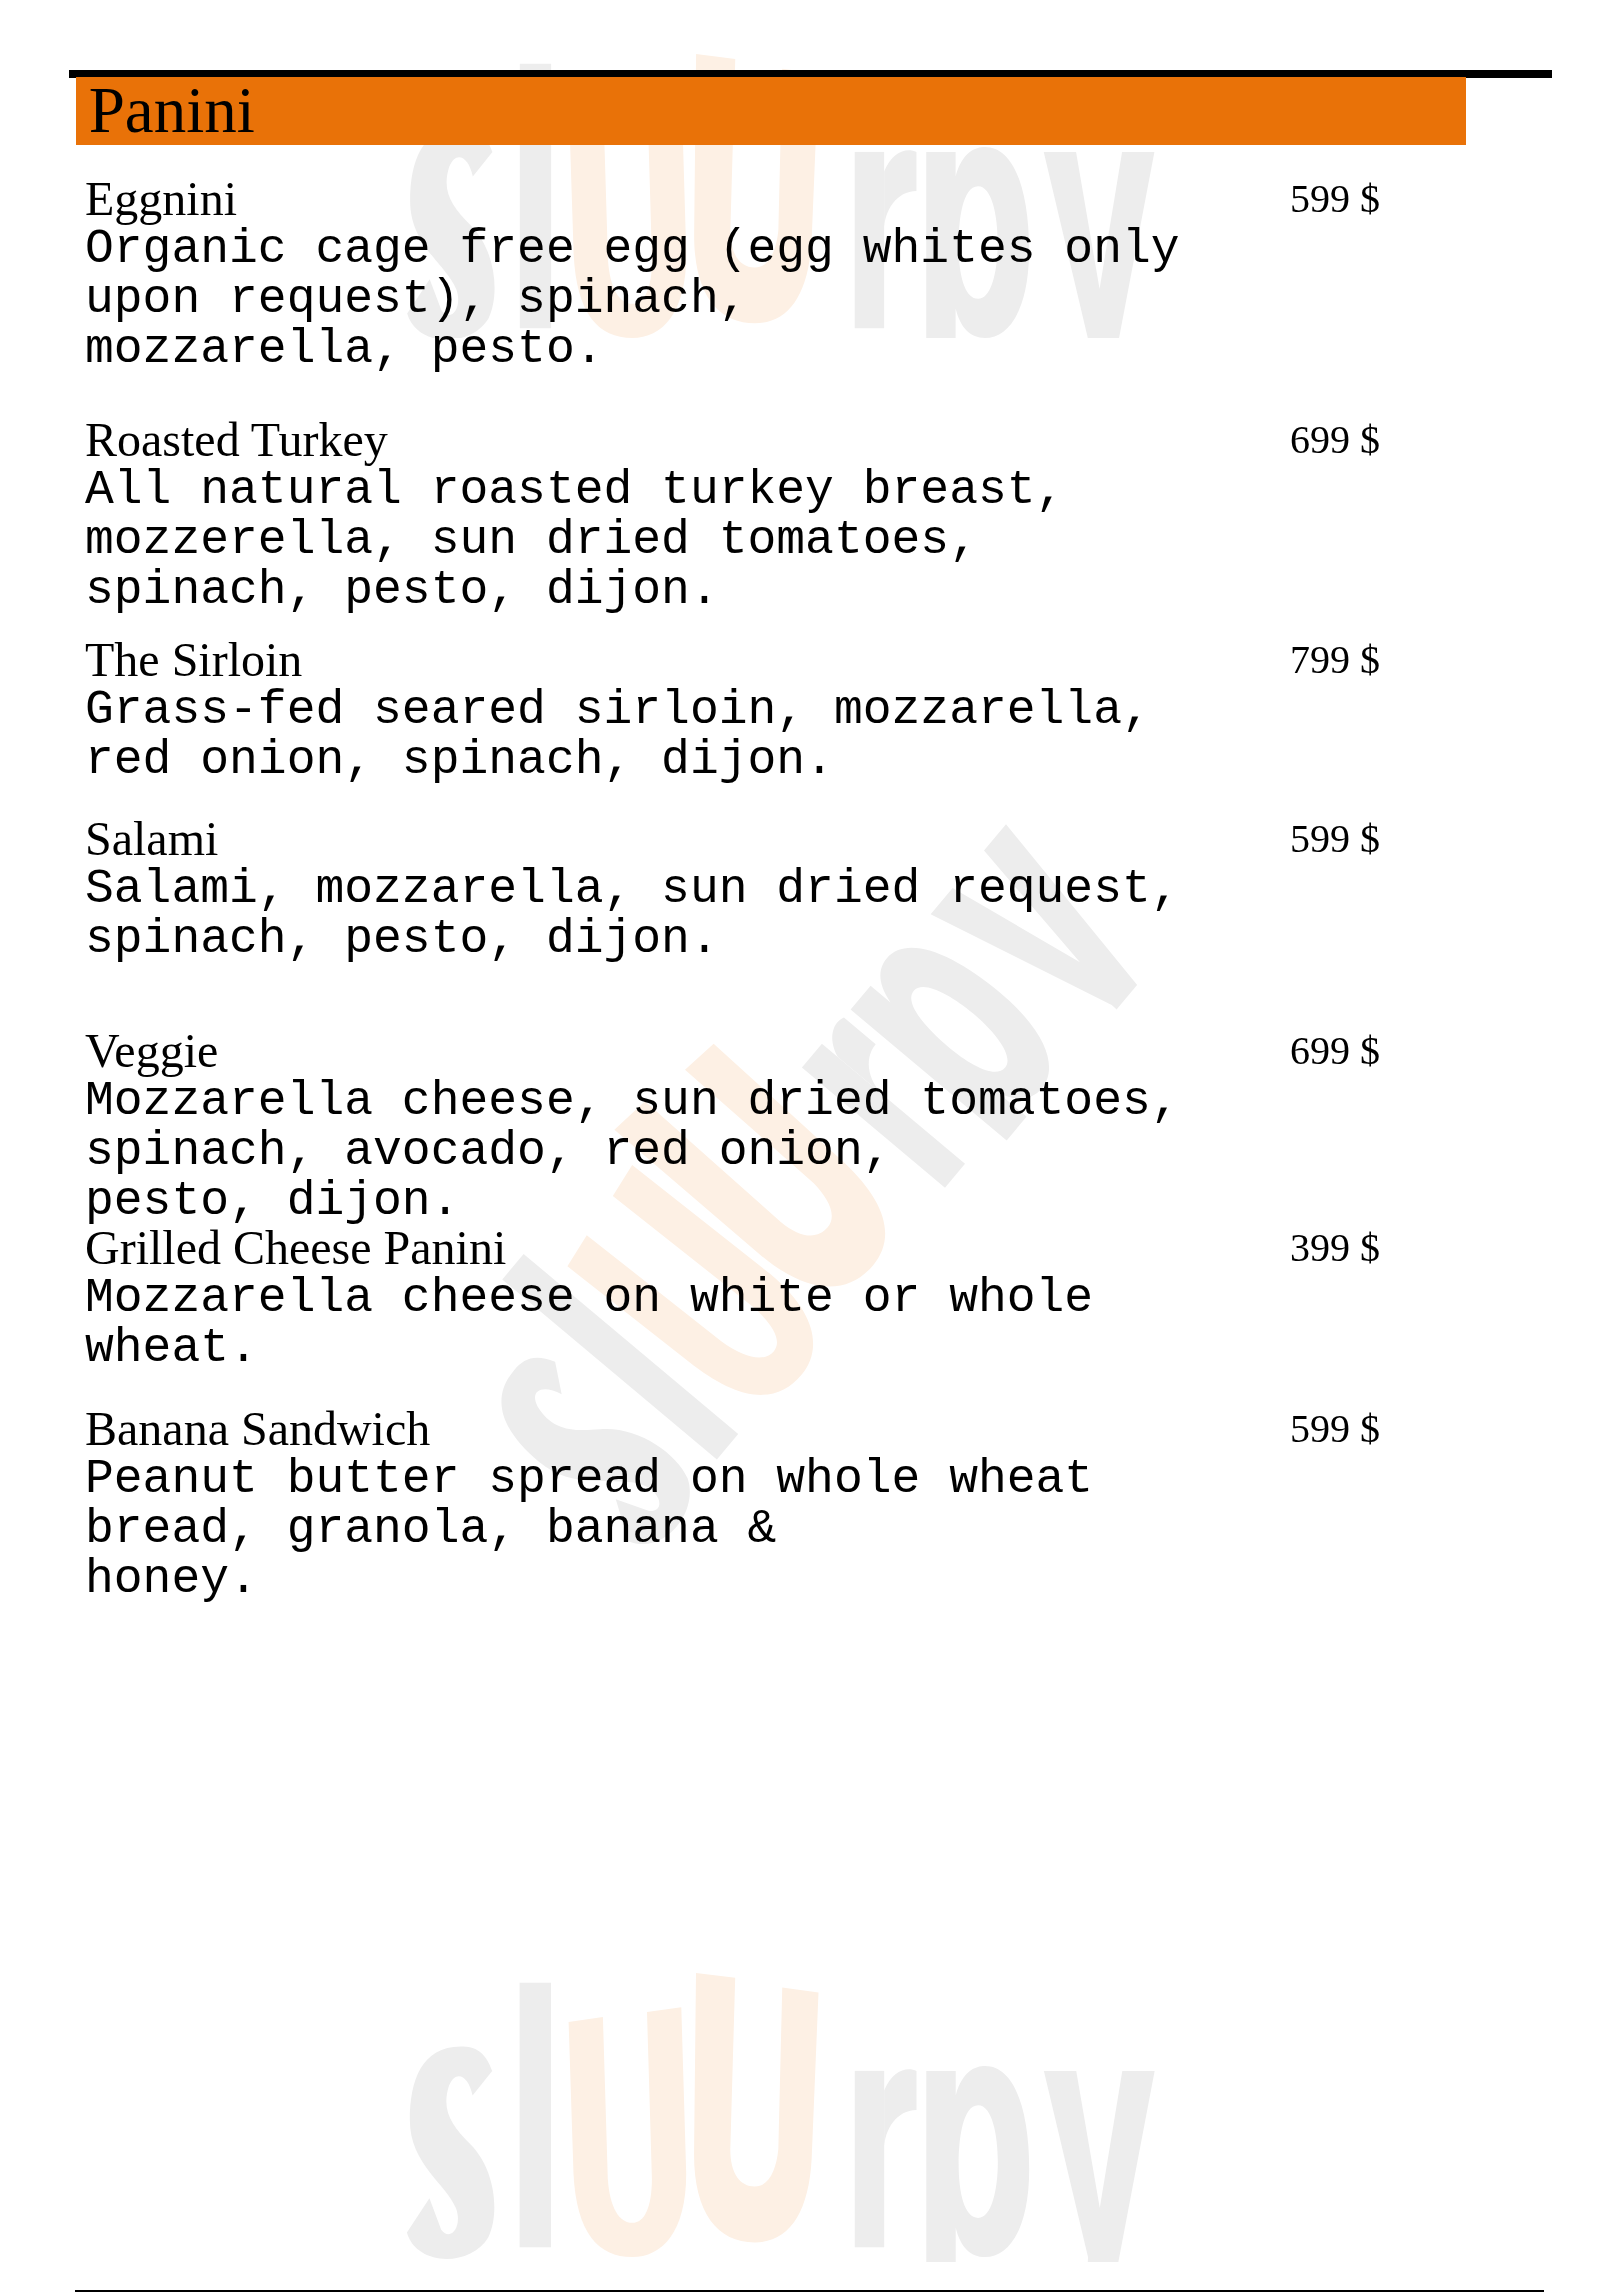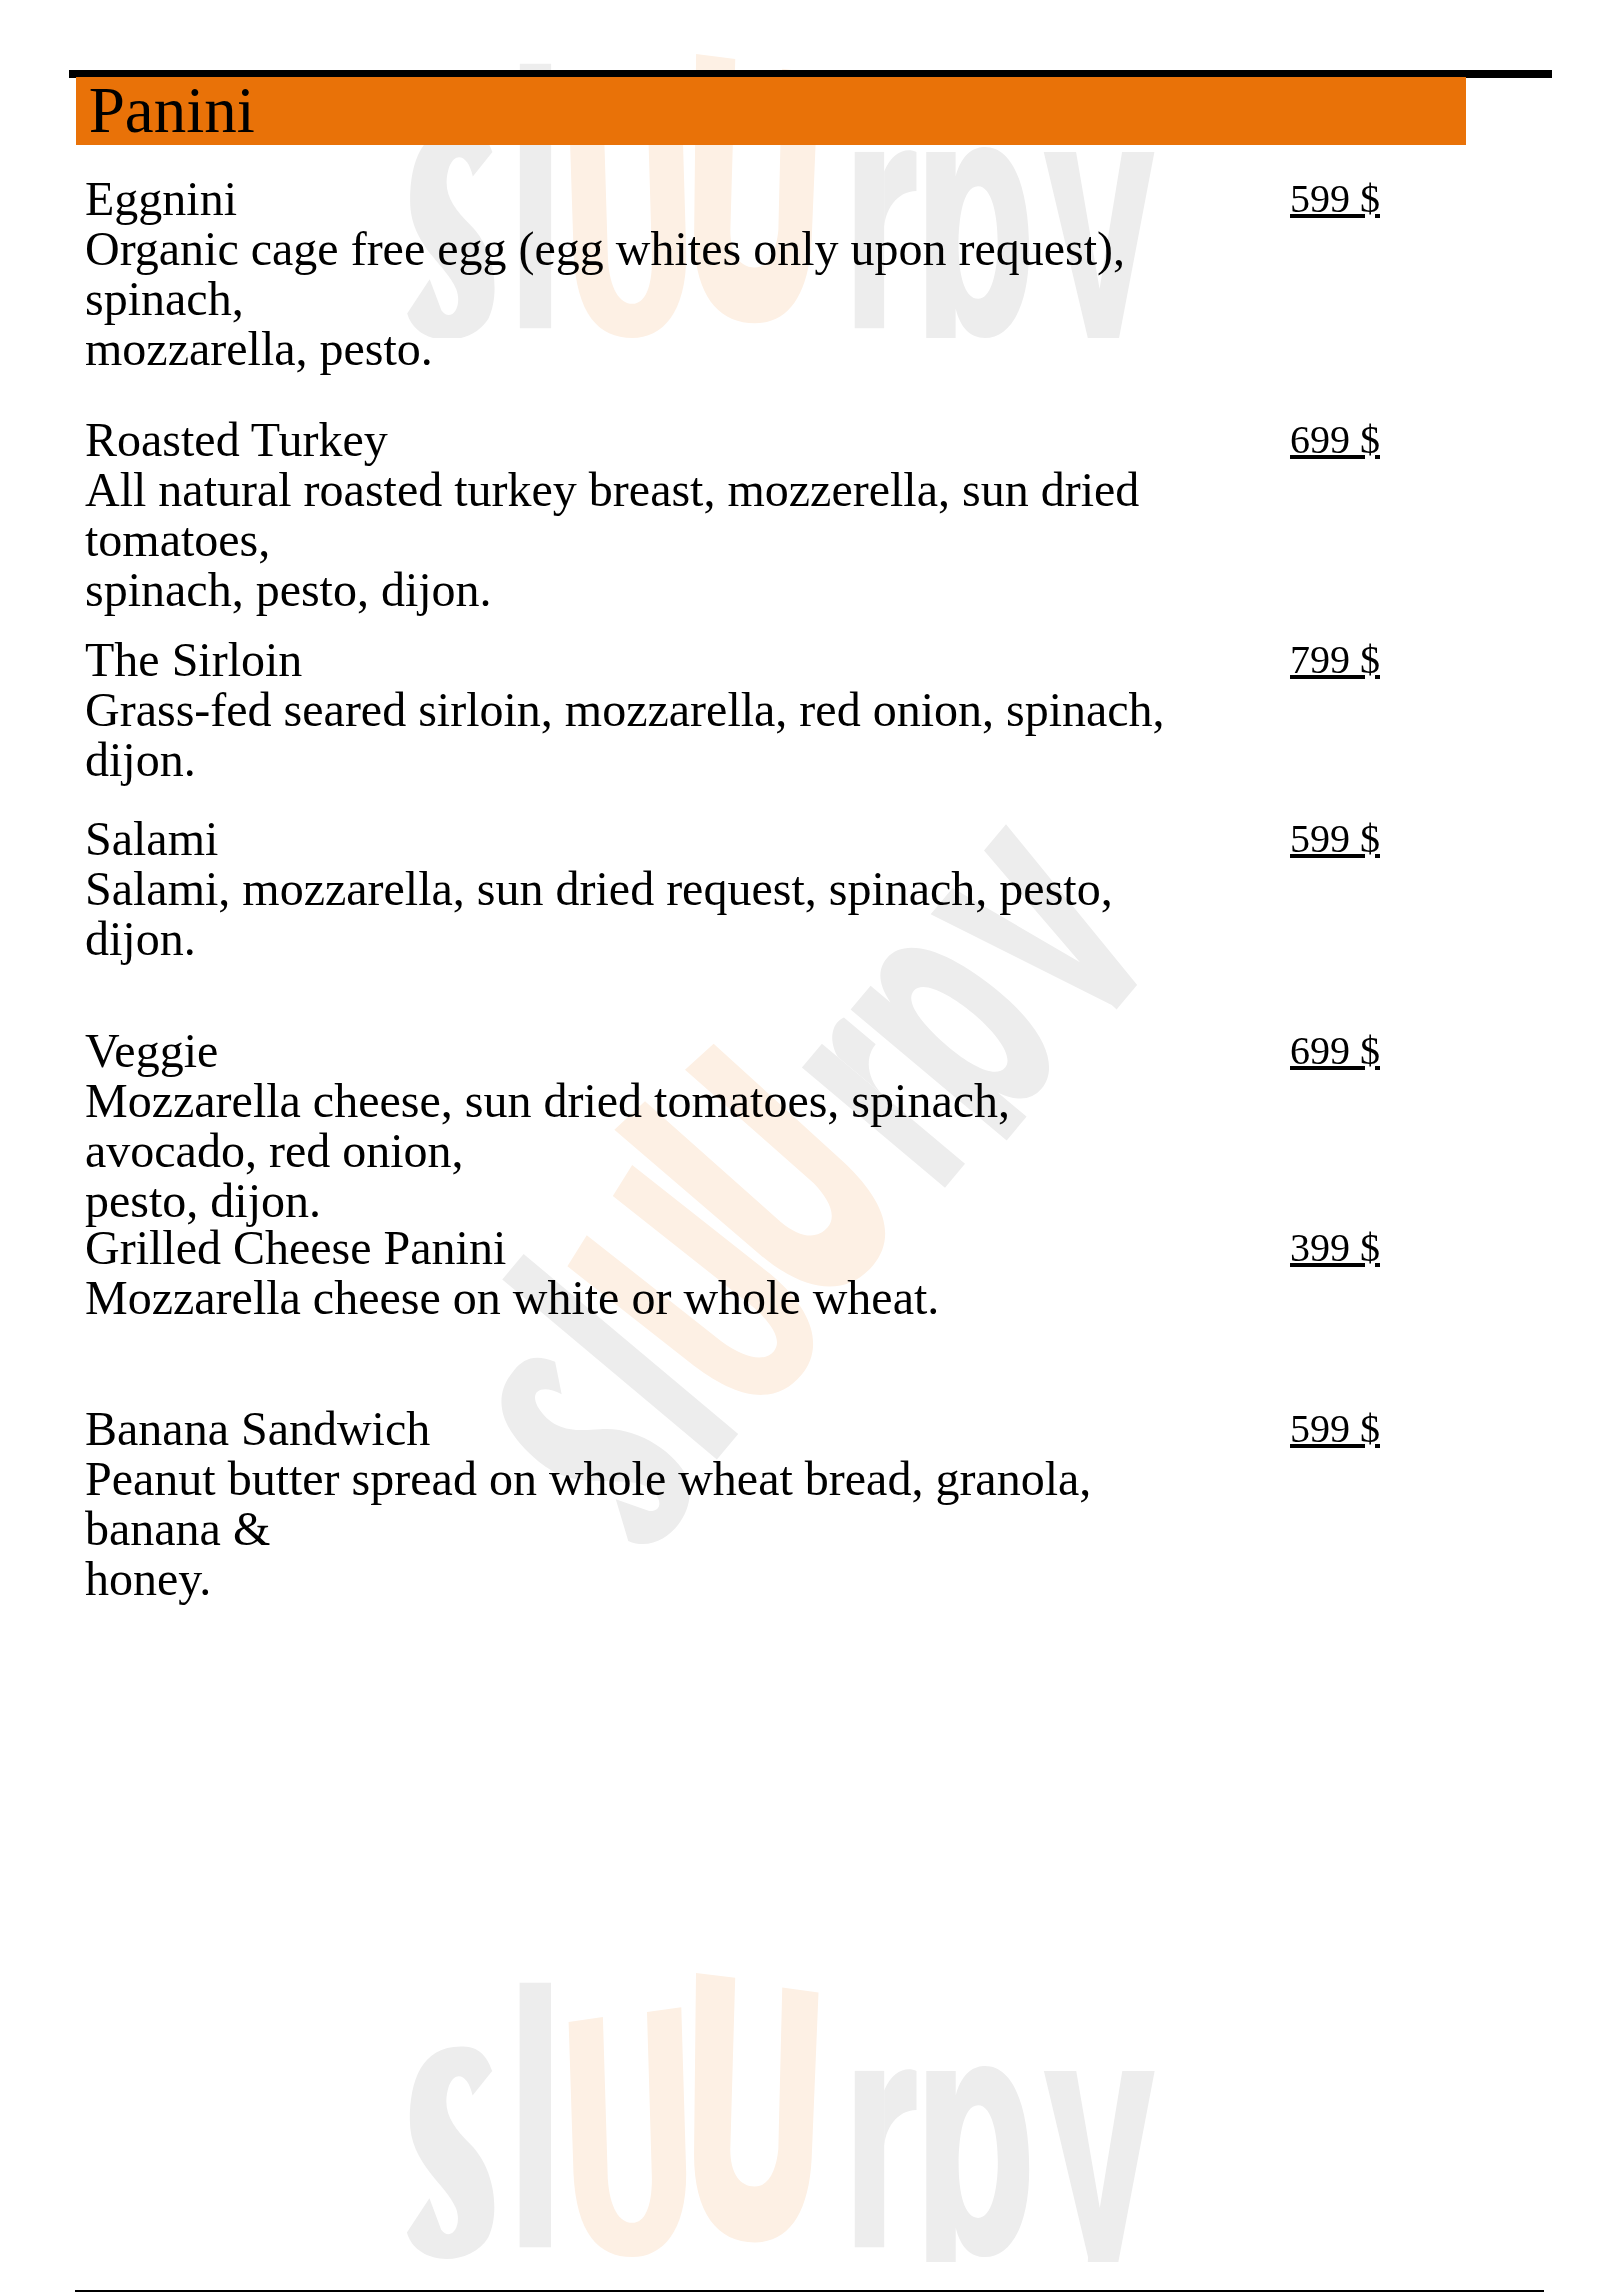--- a/index.html
+++ b/index.html
@@ -18,24 +18,24 @@
     position: absolute; left: 12.7px; top: 3.9px;
     font-family: Liberation Serif, serif;
     font-size: 65px; line-height: 59px; color: #000000;
   }
   .watermark { position: absolute; z-index: 0; pointer-events: none; }
   .watermark svg { width: 100%; height: 100%; display: block; }
   .menu-item { position: absolute; left: 85px; width: 1372px; z-index: 3; }
   .item-name, .item-desc {
     font-size: 48px; line-height: 50px; white-space: pre-line;
   }
-  .item-desc { width: 1108px; }
+  .item-desc { width: 1108px; font-family: Liberation Mono, monospace; }
   .item-price {
     position: absolute; left: 1205px; top: 0;
-    font-size: 40px; line-height: 50px; white-space: nowrap; text-decoration: underline;
+    font-size: 40px; line-height: 50px; white-space: nowrap;
   }
   .bottom-rule { position: absolute; left: 75px; top: 2290px; width: 1469px; height: 2.9px; background: #000; }
 </style>
 </head>
 <body>
 
 <div class="watermark" style="left:402px; top:54px; width:833px; height:284px;">
   <svg viewBox="0 0 850 290">
     <g fill="#EDEDED">
       <path d="M60 75 C20 75 8 110 8 150 C8 195 45 215 55 240 C62 258 50 275 40 262 L28 230 L5 265 C15 300 70 300 88 270 C100 245 95 200 70 175 C50 155 40 140 48 115 C55 98 68 105 72 125 L92 100 C85 80 75 75 60 75 Z"></path>

